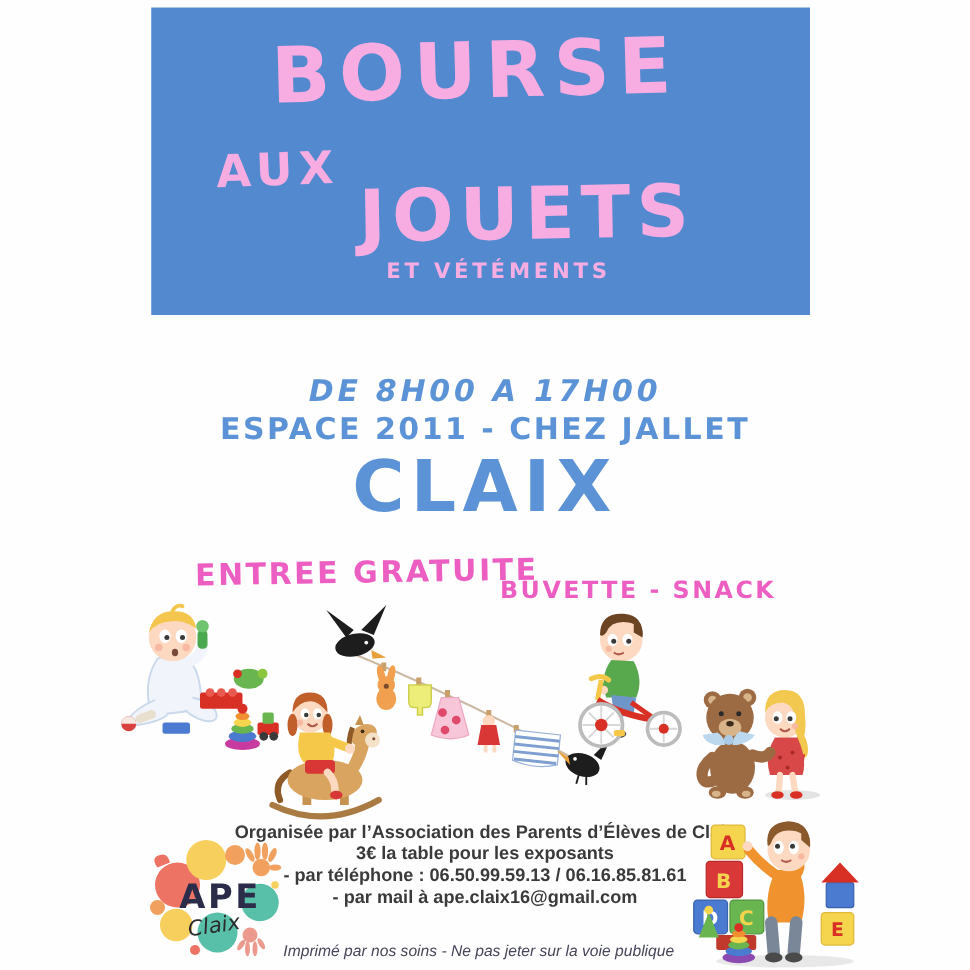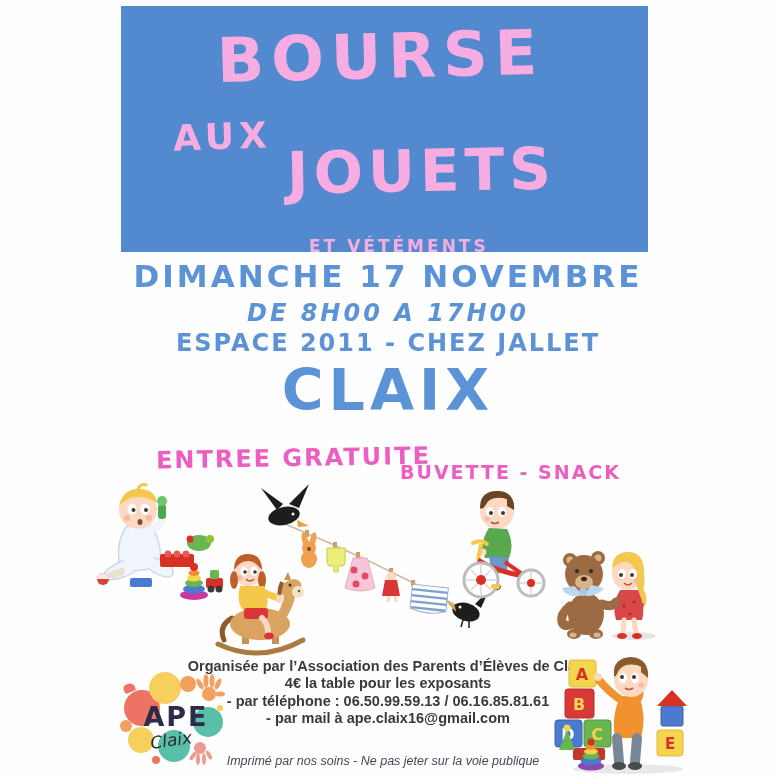--- a/index.html
+++ b/index.html
@@ -6,21 +6,21 @@
   .poster{position:relative;width:776px;height:776px;margin:0 auto;background:#fefefe;
           font-family:"Liberation Sans",sans-serif;overflow:hidden;}
   .abs{position:absolute;}
   
   .banner{left:121px;top:6px;width:527px;height:246px;background:var(--banner-blue,#5289cf);}
   .headline{position:absolute;color:var(--headline-pink,#f8ade2);font-family:"DejaVu Sans",sans-serif;
             font-weight:bold;white-space:nowrap;line-height:1;}
   .h-bourse{left:96px;top:20px;font-size:62px;letter-spacing:7px;transform:rotate(-1.5deg);}
   .h-aux{left:52px;top:113px;font-size:36px;letter-spacing:5px;transform:rotate(-2deg);}
   .h-jouets{left:166px;top:136px;font-size:58px;letter-spacing:5px;transform:rotate(-1deg);}
-  .h-vet{left:188px;top:203px;font-size:17px;letter-spacing:3px;margin-top:29px;}
+  .h-vet{left:188px;top:203px;font-size:17px;letter-spacing:3px;}
   
   .event-line{left:0;width:776px;text-align:center;color:var(--text-blue,#5b93d6);
               font-family:"DejaVu Sans",sans-serif;font-weight:bold;white-space:nowrap;line-height:1;}
   .e-date{top:261px;font-size:31px;letter-spacing:3px;}
   .e-hours{top:301px;font-size:24px;letter-spacing:3px;font-style:italic;}
   .e-venue{top:331px;font-size:24px;letter-spacing:2px;}
   .e-city{top:362px;font-size:57px;letter-spacing:5px;}
   
   .hl{position:absolute;color:var(--accent-magenta,#ec5ec1);font-family:"DejaVu Sans",sans-serif;
       font-weight:bold;white-space:nowrap;line-height:1;}
@@ -39,21 +39,20 @@
 
 <div class="poster">
 
   <div class="abs banner">
     <div class="headline h-bourse">BOURSE</div>
     <div class="headline h-aux">AUX</div>
     <div class="headline h-jouets">JOUETS</div>
     <div class="headline h-vet">ET VÉTÉMENTS</div>
   </div>
 
-  <div class="abs event-line e-date">DIMANCHE 17 NOVEMBRE</div>
   <div class="abs event-line e-hours">DE 8H00 A 17H00</div>
   <div class="abs event-line e-venue">ESPACE 2011 - CHEZ JALLET</div>
   <div class="abs event-line e-city">CLAIX</div>
 
   <div class="hl hl-entree">ENTREE GRATUITE</div>
   <div class="hl hl-buvette">BUVETTE - SNACK</div>
 
   <svg class="ill" style="left:88px;top:482px;width:140px;height:125px" viewBox="0 0 140 125">
     <path d="M38,45 Q28,60 31,80 Q33,90 45,89 L62,87 Q75,85 72,67 Q70,52 62,45 Q50,39 38,45Z" fill="#f1f5fb" stroke="#c9d8ea" stroke-width="1.5"></path>
     <path d="M36,78 Q20,85 15,93 Q13,99 22,98 Q38,96 46,90" fill="#f1f5fb" stroke="#c9d8ea" stroke-width="1.5"></path>
@@ -268,21 +267,21 @@
       <ellipse cx="97" cy="91" rx="2" ry="5" transform="rotate(-30 97 91)"></ellipse>
     </g>
     <circle cx="44" cy="96" r="4" fill="#ed7465"></circle>
     <circle cx="108" cy="44" r="3" fill="#f7cf5d"></circle>
     <text x="64" y="62" text-anchor="middle" font-family="DejaVu Serif, serif" font-size="27" font-weight="bold" letter-spacing="2" fill="#2b2b4a">APE</text>
     <text x="60" y="82" text-anchor="middle" font-family="DejaVu Serif, serif" font-size="17" font-style="italic" fill="#2b2b2b" transform="rotate(-8 60 82)">Claix</text>
   </svg>
 
   <div class="abs org">
     <div>Organisée par l’Association des Parents d’Élèves de Claix</div>
-    <div>4€ la table pour les exposants</div>
+    <div>3€ la table pour les exposants</div>
     <div>- par téléphone : 06.50.99.59.13 / 06.16.85.81.61</div>
     <div>- par mail à ape.claix16@gmail.com</div>
   </div>
 
   <svg class="ill" style="left:553px;top:634px;width:152px;height:142px" viewBox="0 0 152 142">
     <ellipse cx="75" cy="135" rx="55" ry="5" fill="#e8e8e8"></ellipse>
 
     <rect x="16" y="26" width="27" height="27" rx="3" fill="#f5d44e" stroke="#e0b93a"></rect>
     <text x="29" y="46" text-anchor="middle" font-size="16" font-weight="bold" fill="#d93025">A</text>
     <rect x="12" y="55" width="29" height="29" rx="3" fill="#d93838" stroke="#b82a2a"></rect>

